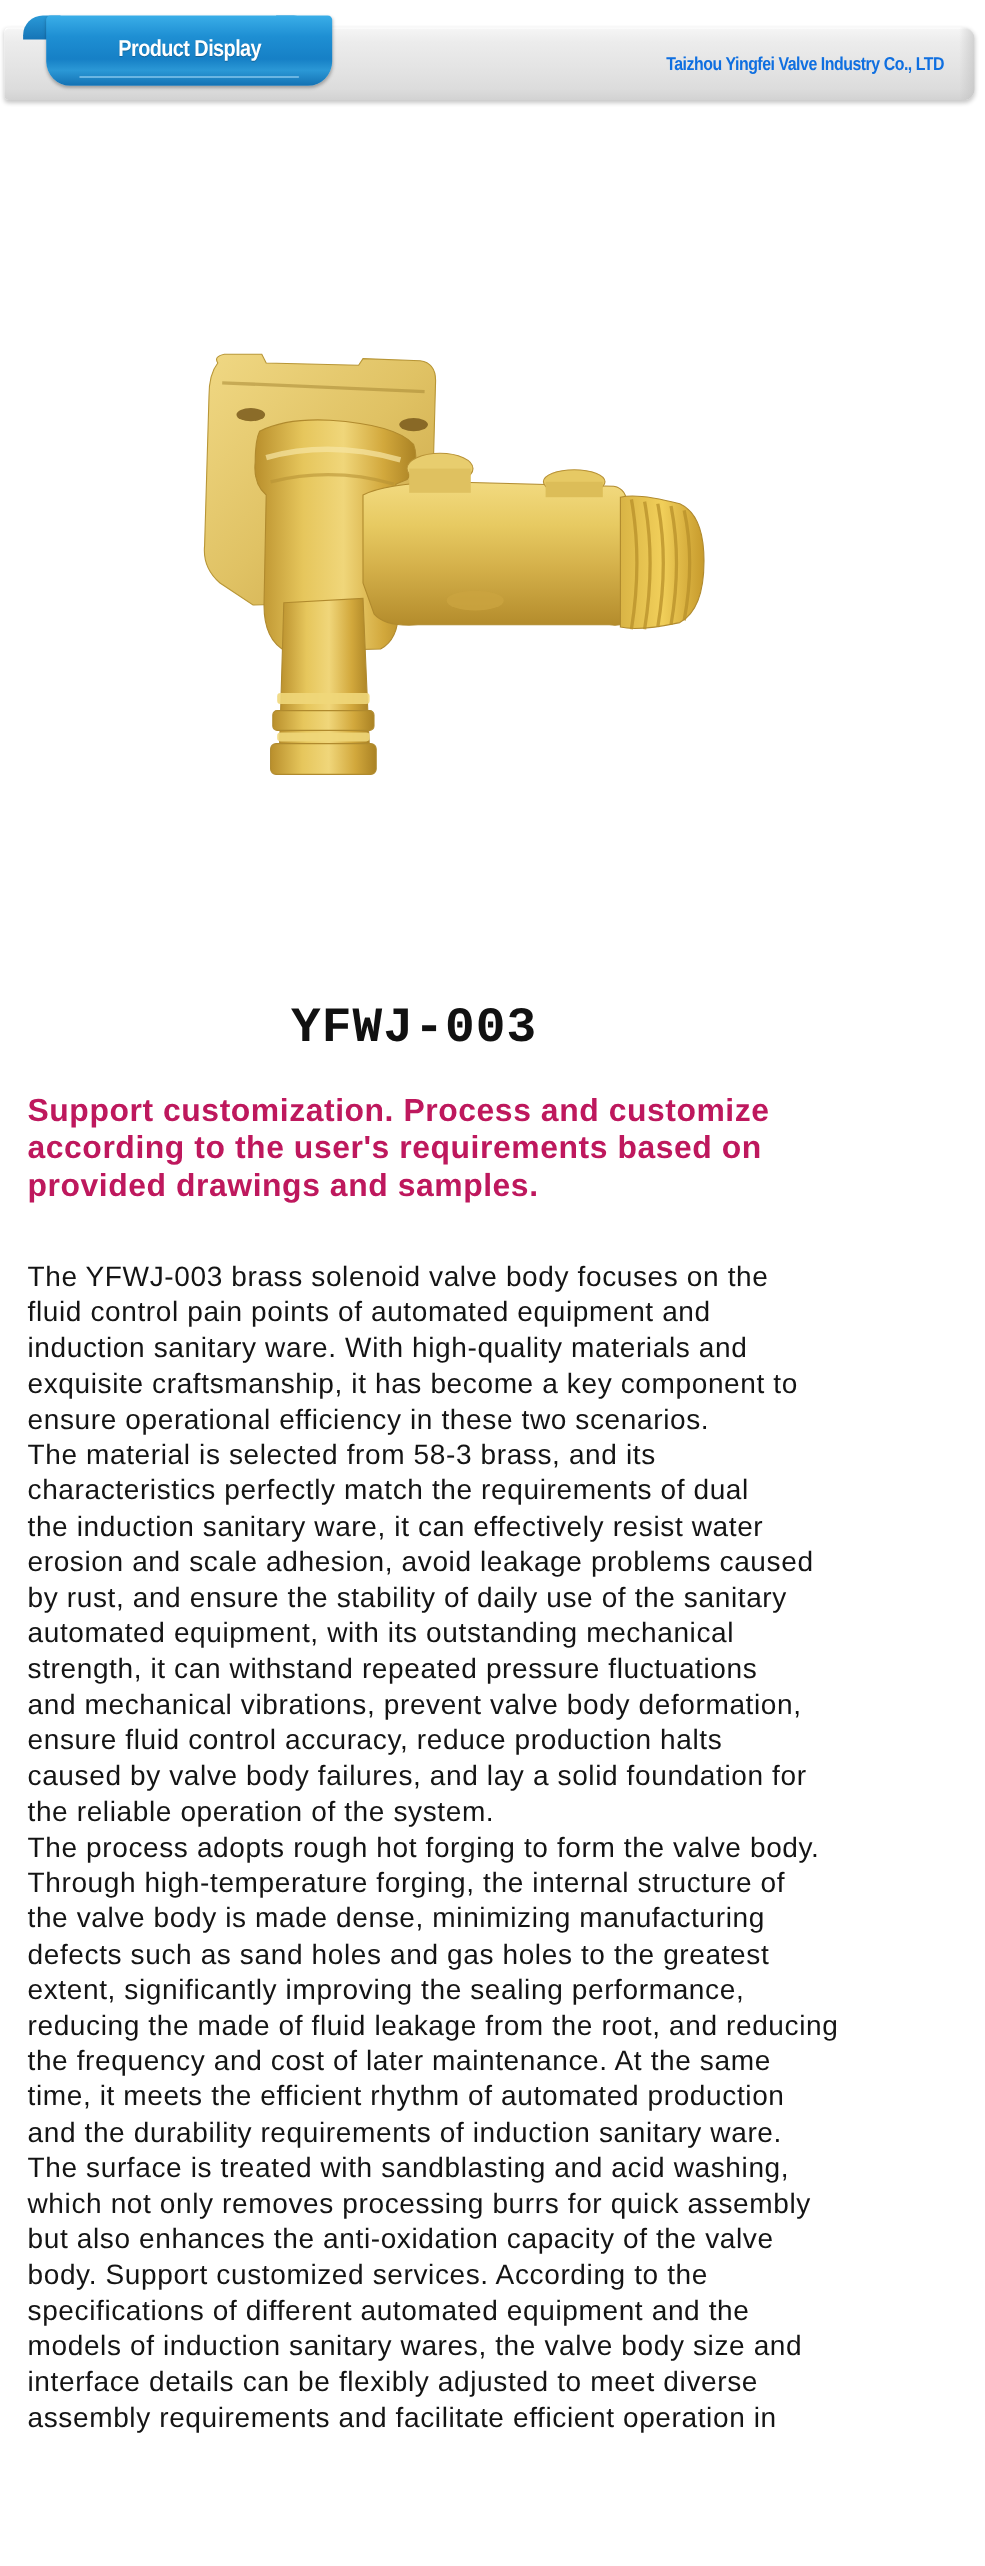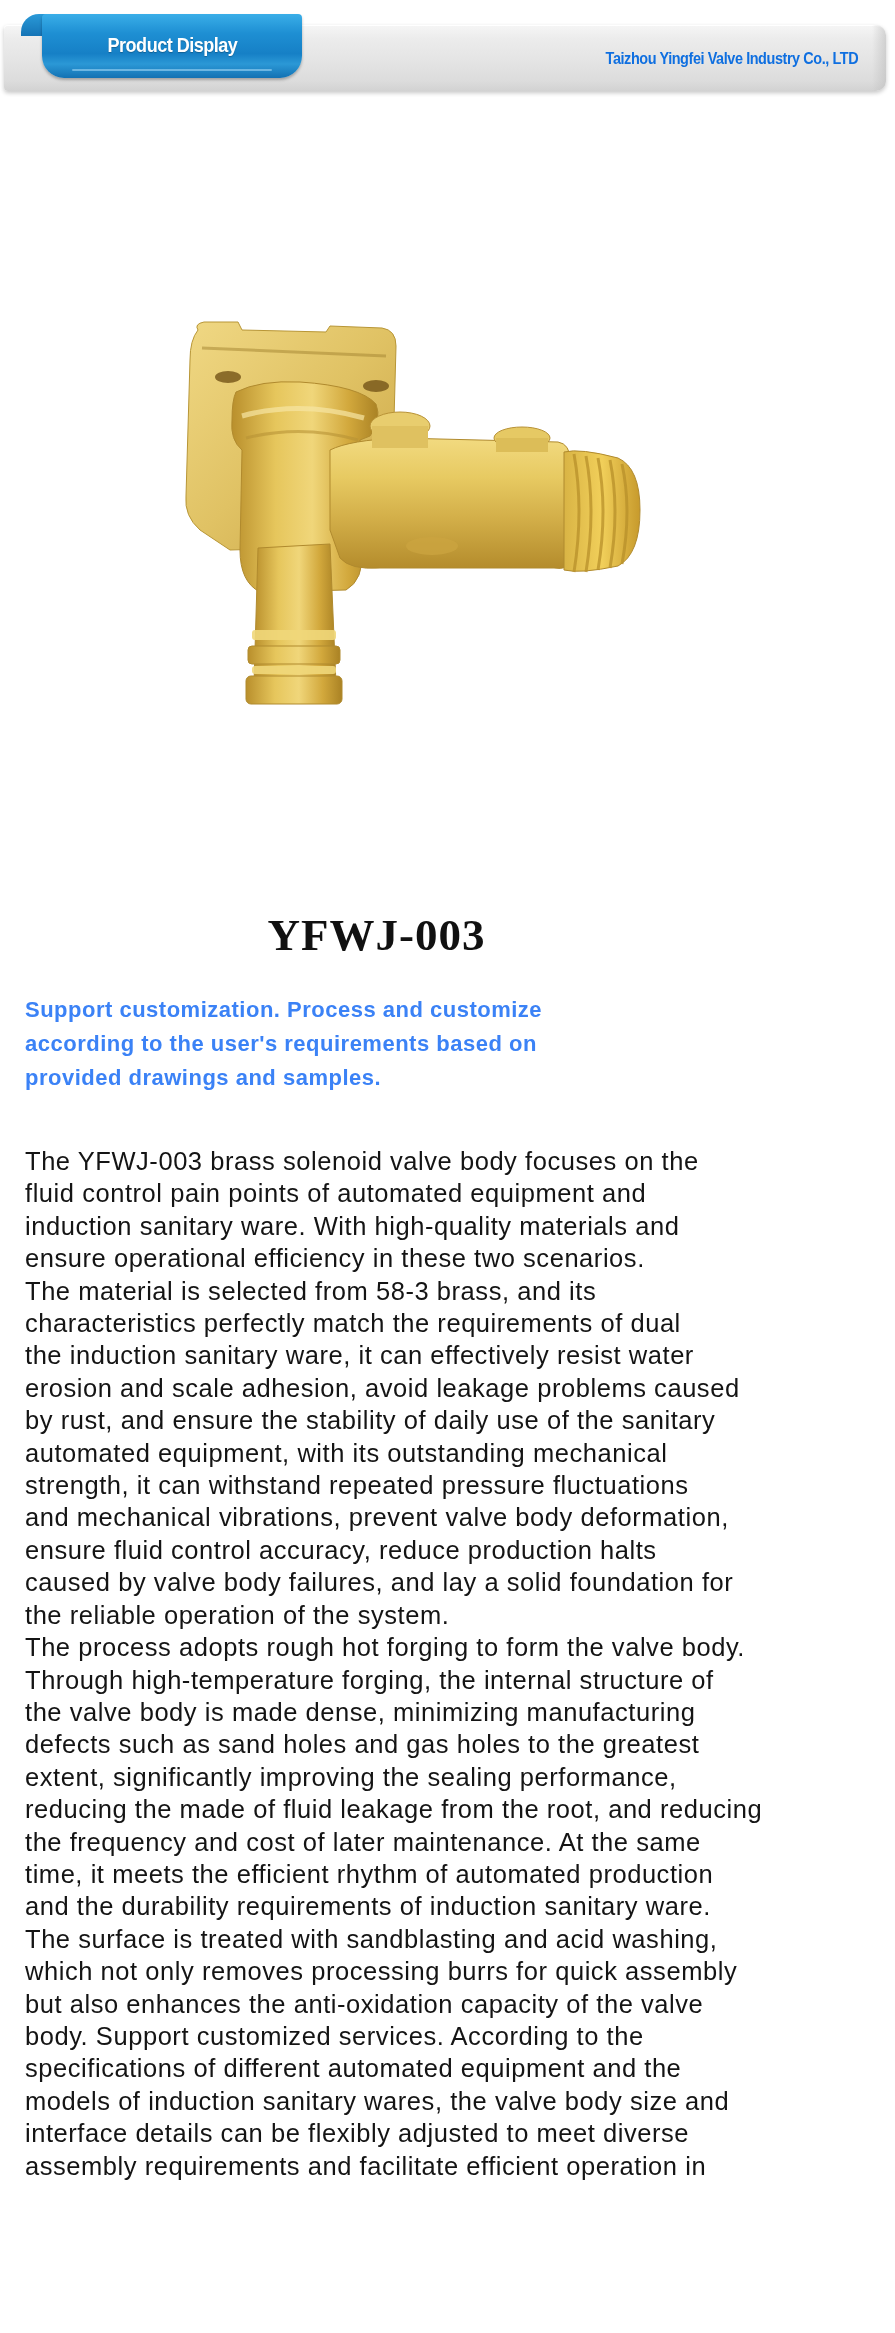--- a/index.html
+++ b/index.html
@@ -109,38 +109,38 @@
     height: 450px;
   }
 
   
   .model-title {
     position: absolute;
     left: 0;
     top: 908px;
     width: 753px;
     text-align: center;
-    font-family: Liberation Serif, serif;
+    font-family: Liberation Mono, monospace;
     font-weight: bold;
     font-size: 45px;
     line-height: 54px;
     letter-spacing: 1px;
     color: #111111;
   }
   .headline {
     position: absolute;
     left: 25px;
     top: 993px;
     width: 860px;
     font-family: "Liberation Sans", sans-serif;
     font-weight: bold;
-    font-size: 22px;
+    font-size: 29px;
     line-height: 34px;
     letter-spacing: 0.5px;
-    color: #3b82f6;
+    color: #be185d;
   }
   .headline .line, .body-text .line {
     display: block;
     white-space: nowrap;
   }
   .body-text {
     position: absolute;
     left: 25px;
     top: 1145px;
     width: 860px;
@@ -240,20 +240,21 @@
 <div class="headline">
   <span class="line">Support customization. Process and customize</span>
   <span class="line">according to the user's requirements based on</span>
   <span class="line">provided drawings and samples.</span>
 </div>
 
 <div class="body-text">
   <span class="line">The YFWJ-003 brass solenoid valve body focuses on the</span>
   <span class="line">fluid control pain points of automated equipment and</span>
   <span class="line">induction sanitary ware. With high-quality materials and</span>
+  <span class="line">exquisite craftsmanship, it has become a key component to</span>
   <span class="line">ensure operational efficiency in these two scenarios.</span>
   <span class="line">The material is selected from 58-3 brass, and its</span>
   <span class="line">characteristics perfectly match the requirements of dual</span>
   <span class="line">the induction sanitary ware, it can effectively resist water</span>
   <span class="line">erosion and scale adhesion, avoid leakage problems caused</span>
   <span class="line">by rust, and ensure the stability of daily use of the sanitary</span>
   <span class="line">automated equipment, with its outstanding mechanical</span>
   <span class="line">strength, it can withstand repeated pressure fluctuations</span>
   <span class="line">and mechanical vibrations, prevent valve body deformation,</span>
   <span class="line">ensure fluid control accuracy, reduce production halts</span>

